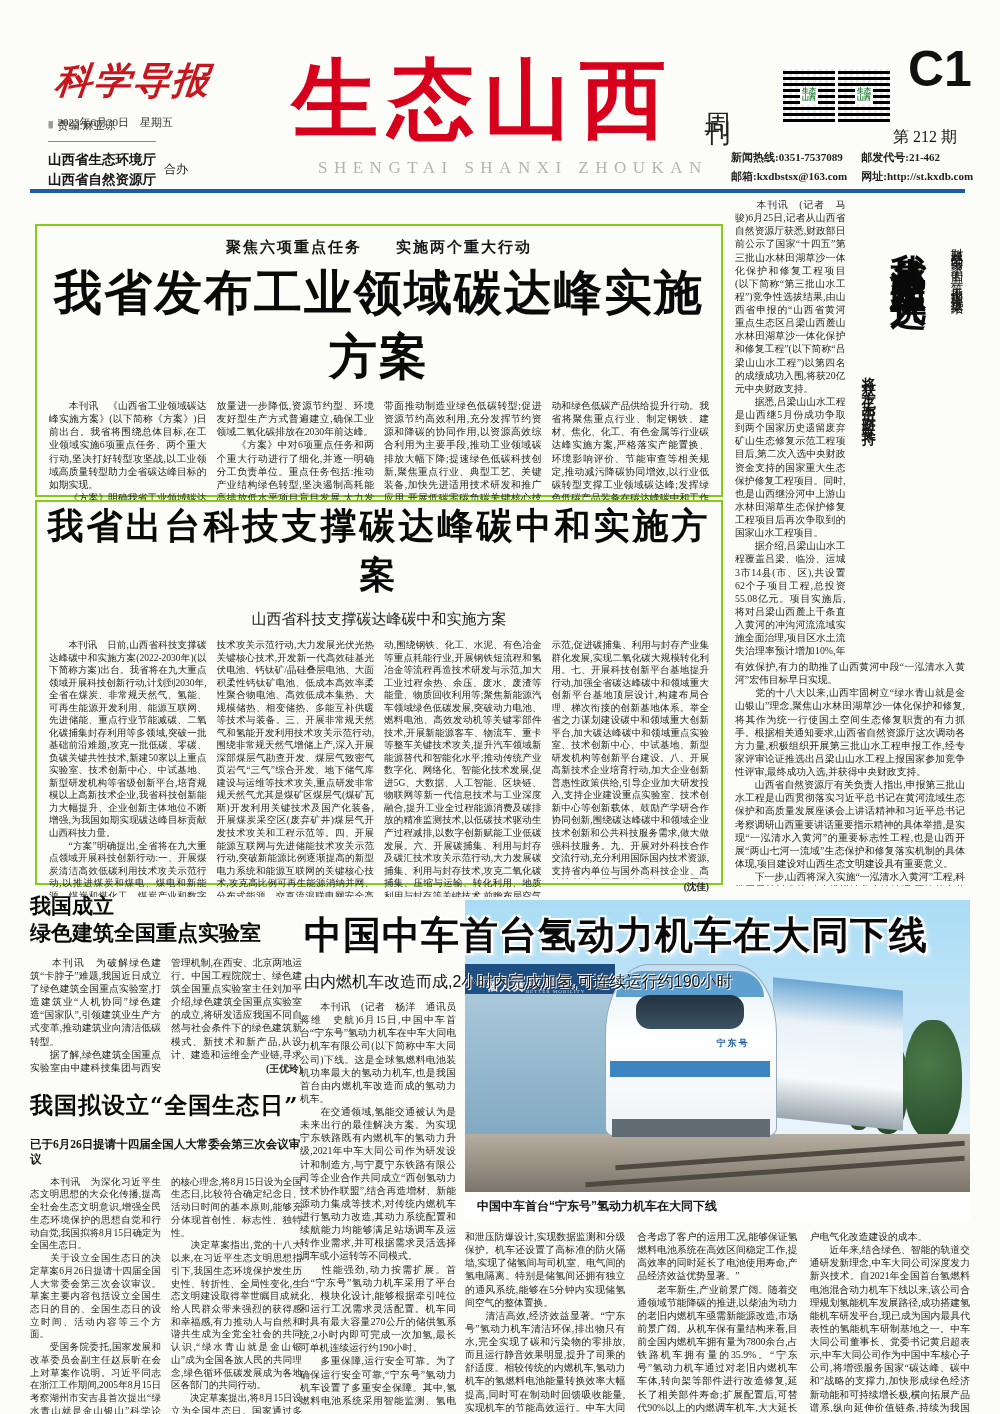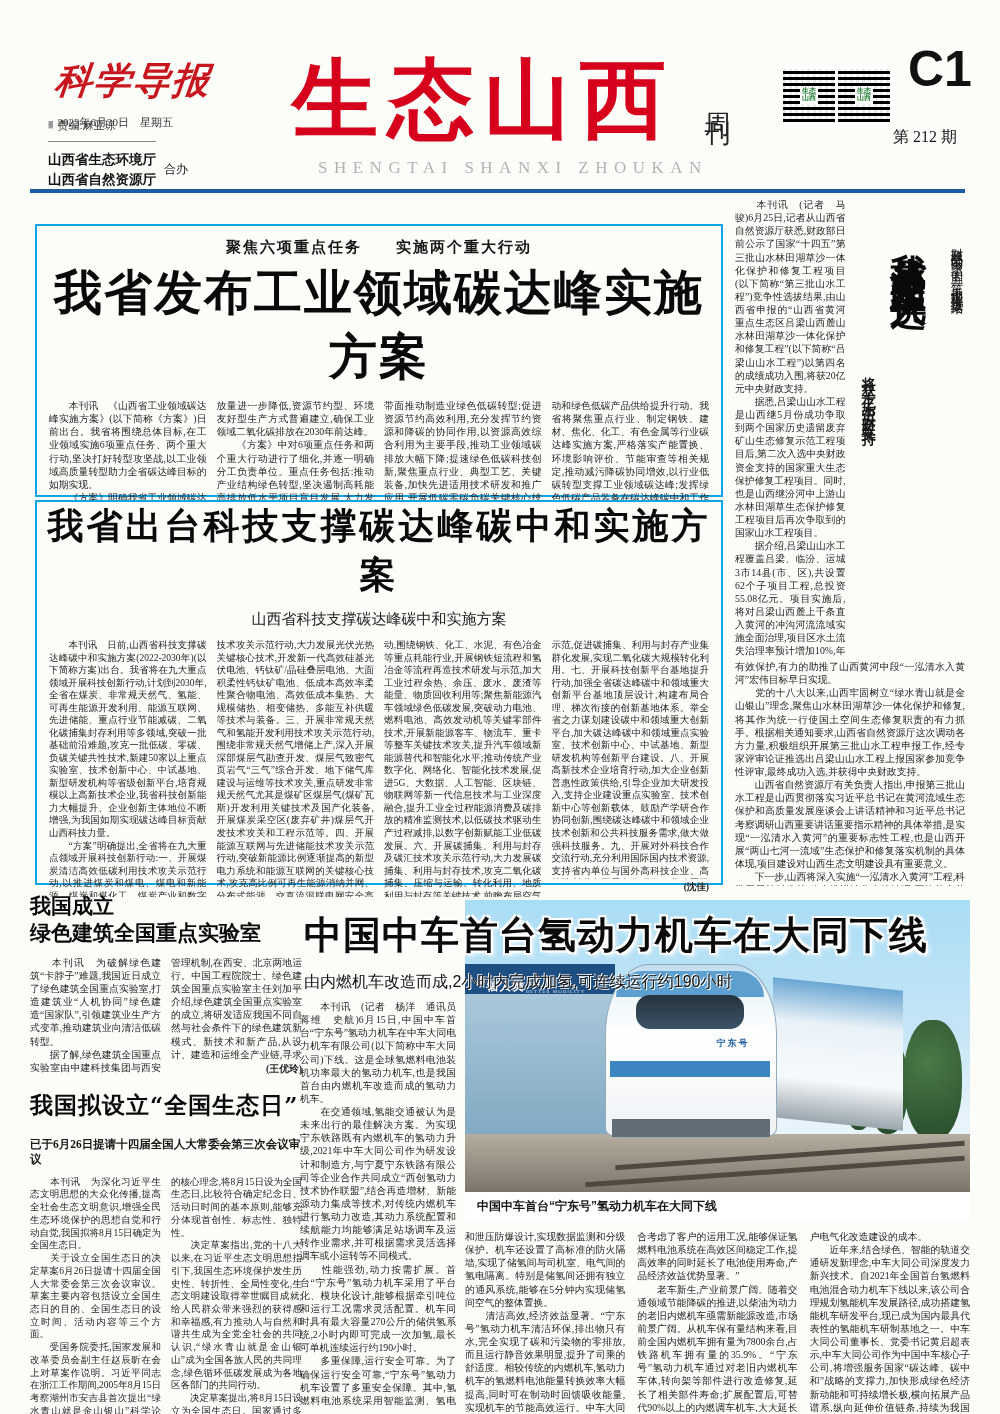--- a/index.html
+++ b/index.html
@@ -29,21 +29,21 @@
   .qr .qr-label{position:absolute;left:50%;top:50%;transform:translate(-50%,-50%);
       background:#fff;color:#1d7a2f;font-size:7px;font-weight:bold;padding:1px;line-height:1.1;
       width:16px;text-align:center;}
   .page-code{position:absolute;left:908px;top:40px;font-size:50px;font-weight:600;
              font-family:"Liberation Sans","DejaVu Sans",sans-serif;color:#111;}
   .issue-no{position:absolute;left:893px;top:127px;font-size:16px;}
   .contact{position:absolute;left:731px;top:150px;display:grid;grid-template-columns:auto auto;
            gap:4px 14px;font-size:11px;font-weight:bold;color:#222;}
   .blue-rule{position:absolute;left:30px;top:189px;width:935px;height:4px;background:#1d5da8;}
   
-  .box{position:absolute;border:2px solid #0ea5e9;background:#fcfcf9;box-sizing:border-box;}
+  .box{position:absolute;border:2px solid #84cc16;background:#fcfcf9;box-sizing:border-box;}
   .box1{left:35px;top:224px;width:688px;height:273px;}
   .box2{left:35px;top:500px;width:688px;height:385px;}
   .kicker{text-align:center;margin-top:12px;font-size:15px;font-weight:bold;letter-spacing:2px;}
   .h1-hei{text-align:center;margin-top:4px;font-size:48px;font-weight:900;letter-spacing:2px;color:#0a0a0a;}
   .h1-song{text-align:center;font-size:36px;font-weight:900;letter-spacing:3px;color:#0a0a0a;}
   .deck{text-align:center;margin-top:10px;font-size:15px;color:#222;}
   .colrow{display:flex;gap:10px;margin:10px 12px 0 12px;}
   .colrow .col{flex:1;}
   .box1 .col{height:152px;}
   .box2 .col{height:258px;}
@@ -132,20 +132,26 @@
   <div class="weekly">周刊</div>
   <div class="sec-sub">SHENGTAI SHANXI ZHOUKAN</div>
   <div class="qr" style="left:783px;">
       <span class="qr-label">生态山西</span>
     </div>
   <div class="qr" style="left:838px;">
       <span class="qr-label">生态山西</span>
     </div>
   <div class="page-code hei">C1</div>
   <div class="issue-no">第 212 期</div>
+  <div class="contact">
+    <span>新闻热线:0351-7537089</span>
+    <span>邮发代号:21-462</span>
+    <span>邮箱:kxdbstsx@163.com</span>
+    <span>网址:http://st.kxdb.com</span>
+  </div>
   <div class="blue-rule"></div>
 
   <section class="box box1">
     <div class="kicker">聚焦六项重点任务　　实施两个重大行动</div>
     <div class="h1-hei hei">我省发布工业领域碳达峰实施方案</div>
     <div class="colrow">
       <div class="col bodytext">　　本刊讯　《山西省工业领域碳达峰实施方案》(以下简称《方案》)日前出台。我省将围绕总体目标,在工业领域实施6项重点任务、两个重大行动,坚决打好转型攻坚战,以工业领域高质量转型助力全省碳达峰目标的如期实现。
 　　《方案》明确我省工业领域碳达峰工作总体目标:到2025年,规模以上工业单位增加值能耗下降率达到国家设定目标,单位工业增加值二氧化碳排放下降幅度大于全社会下降幅度,重点行业二氧化碳排放强度明显下降。到“十五五”末,产业结构布局进一步优化,资源型经济转型取得积极进展,绿色制造深入推进,单位工业增加值二氧化碳排</div>
       <div class="col bodytext">放量进一步降低,资源节约型、环境友好型生产方式普遍建立,确保工业领域二氧化碳排放在2030年前达峰。
 　　《方案》中对6项重点任务和两个重大行动进行了细化,并逐一明确分工负责单位。重点任务包括:推动产业结构绿色转型,坚决遏制高耗能高排放低水平项目盲目发展,大力发展绿色低碳产业;推进能源消费绿色升级,实施节能降碳重点工程,大幅提升能源利用效率、推动能源消费低碳化转型;加快构建绿色制造体系,持续推进绿色低碳工厂、绿色低碳园区和绿色低碳供应链建设,以市场化手段推动大中小企业绿色低碳融通发展。以点</div>

